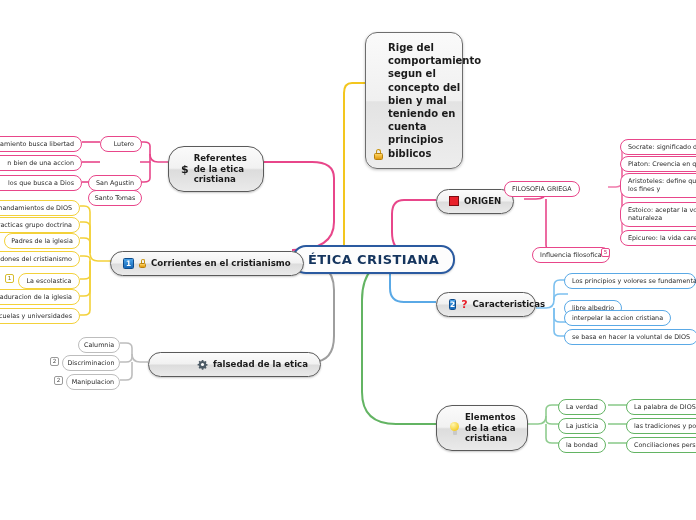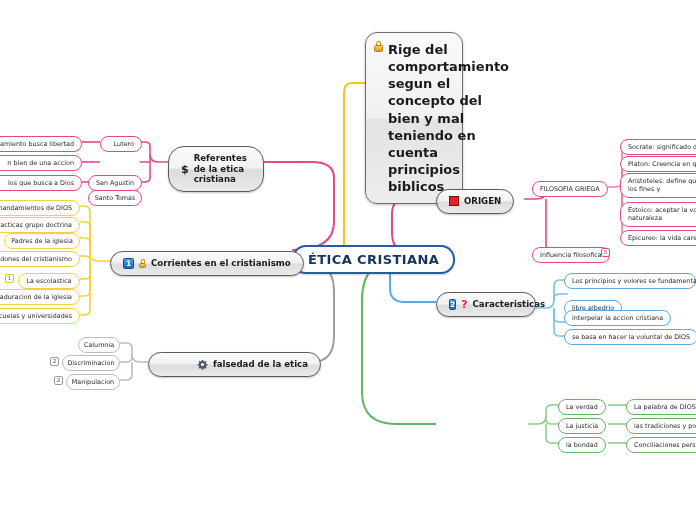--- a/index.html
+++ b/index.html
@@ -80,27 +80,27 @@
   .c-blue   { border-color: #5aa9e6; }
   .c-green  { border-color: #63b463; }
 
   
   .note {
     border: 1.6px solid #6d6d6d;
     border-radius: 12px;
     background: linear-gradient(to bottom,#fafafa 0%, #f0f0f0 50%, #e3e3e3 51%, #ededed 100%);
     box-shadow: 0 1px 3px rgba(0,0,0,.25);
     padding: 8px 10px 8px 8px;
-    font-size: 13px;
+    font-size: 10px;
     font-weight: bold;
     color: #1a1a1a;
     line-height: 1.32;
     white-space: normal;
     display: flex;
-    align-items: flex-start;
+    align-items: flex-end;
     gap: 5px;
   }
 
   
   .ico { flex: 0 0 auto; display: inline-block; }
   .ico-lock {
     width: 9px; height: 11px; position: relative;
   }
   .ico-lock .body {
     position: absolute; bottom: 0; left: 0;
@@ -247,21 +247,21 @@
 
   <div class="node root" style="left:292px; top:245px;">
     <span>ÉTICA CRISTIANA</span>
   </div>
 
   <div class="node lvl1" style="left:436px; top:189px;">
     <span class="ico ico-red-square"></span>
     <span class="txt">ORIGEN</span>
   </div>
 
-  <div class="node pill c-pink" style="left:532px; top:181px;">
+  <div class="node pill c-pink" style="left:504px; top:181px;">
     <span>FILOSOFIA GRIEGA</span>
   </div>
 
   <div class="node pill c-pink" style="left:532px; top:247px;">
     <span>Influencia filosofica</span>
   </div>
   <div class="badge-small pinkb" style="left:601px; top:248px;">5</div>
 
   <div class="node pill c-pink" style="left:620px; top:139px; width:120px;">
     <span>Socrate: significado de</span>
@@ -291,20 +291,27 @@
   <div class="node pill c-blue" style="left:564px; top:292px;margin-top:8px;">
     <span>libre albedrio</span>
   </div>
   <div class="node pill c-blue" style="left:564px; top:310px;">
     <span>interpelar la accion cristiana</span>
   </div>
   <div class="node pill c-blue" style="left:564px; top:329px;">
     <span>se basa en hacer la voluntal de DIOS</span>
   </div>
 
+  <div class="node lvl1 wrap" style="left:436px; top:405px; width:92px;">
+    <span class="ico ico-bulb">
+      <span class="glass"></span>
+        <span class="base"></span>
+    </span>
+    <span class="txt">Elementos de la etica cristiana</span>
+  </div>
 
   <div class="node pill c-green" style="left:558px; top:399px;">
     <span>La verdad</span>
   </div>
   <div class="node pill c-green" style="left:558px; top:418px;">
     <span>La justicia</span>
   </div>
   <div class="node pill c-green" style="left:558px; top:437px;">
     <span>la bondad</span>
   </div>

